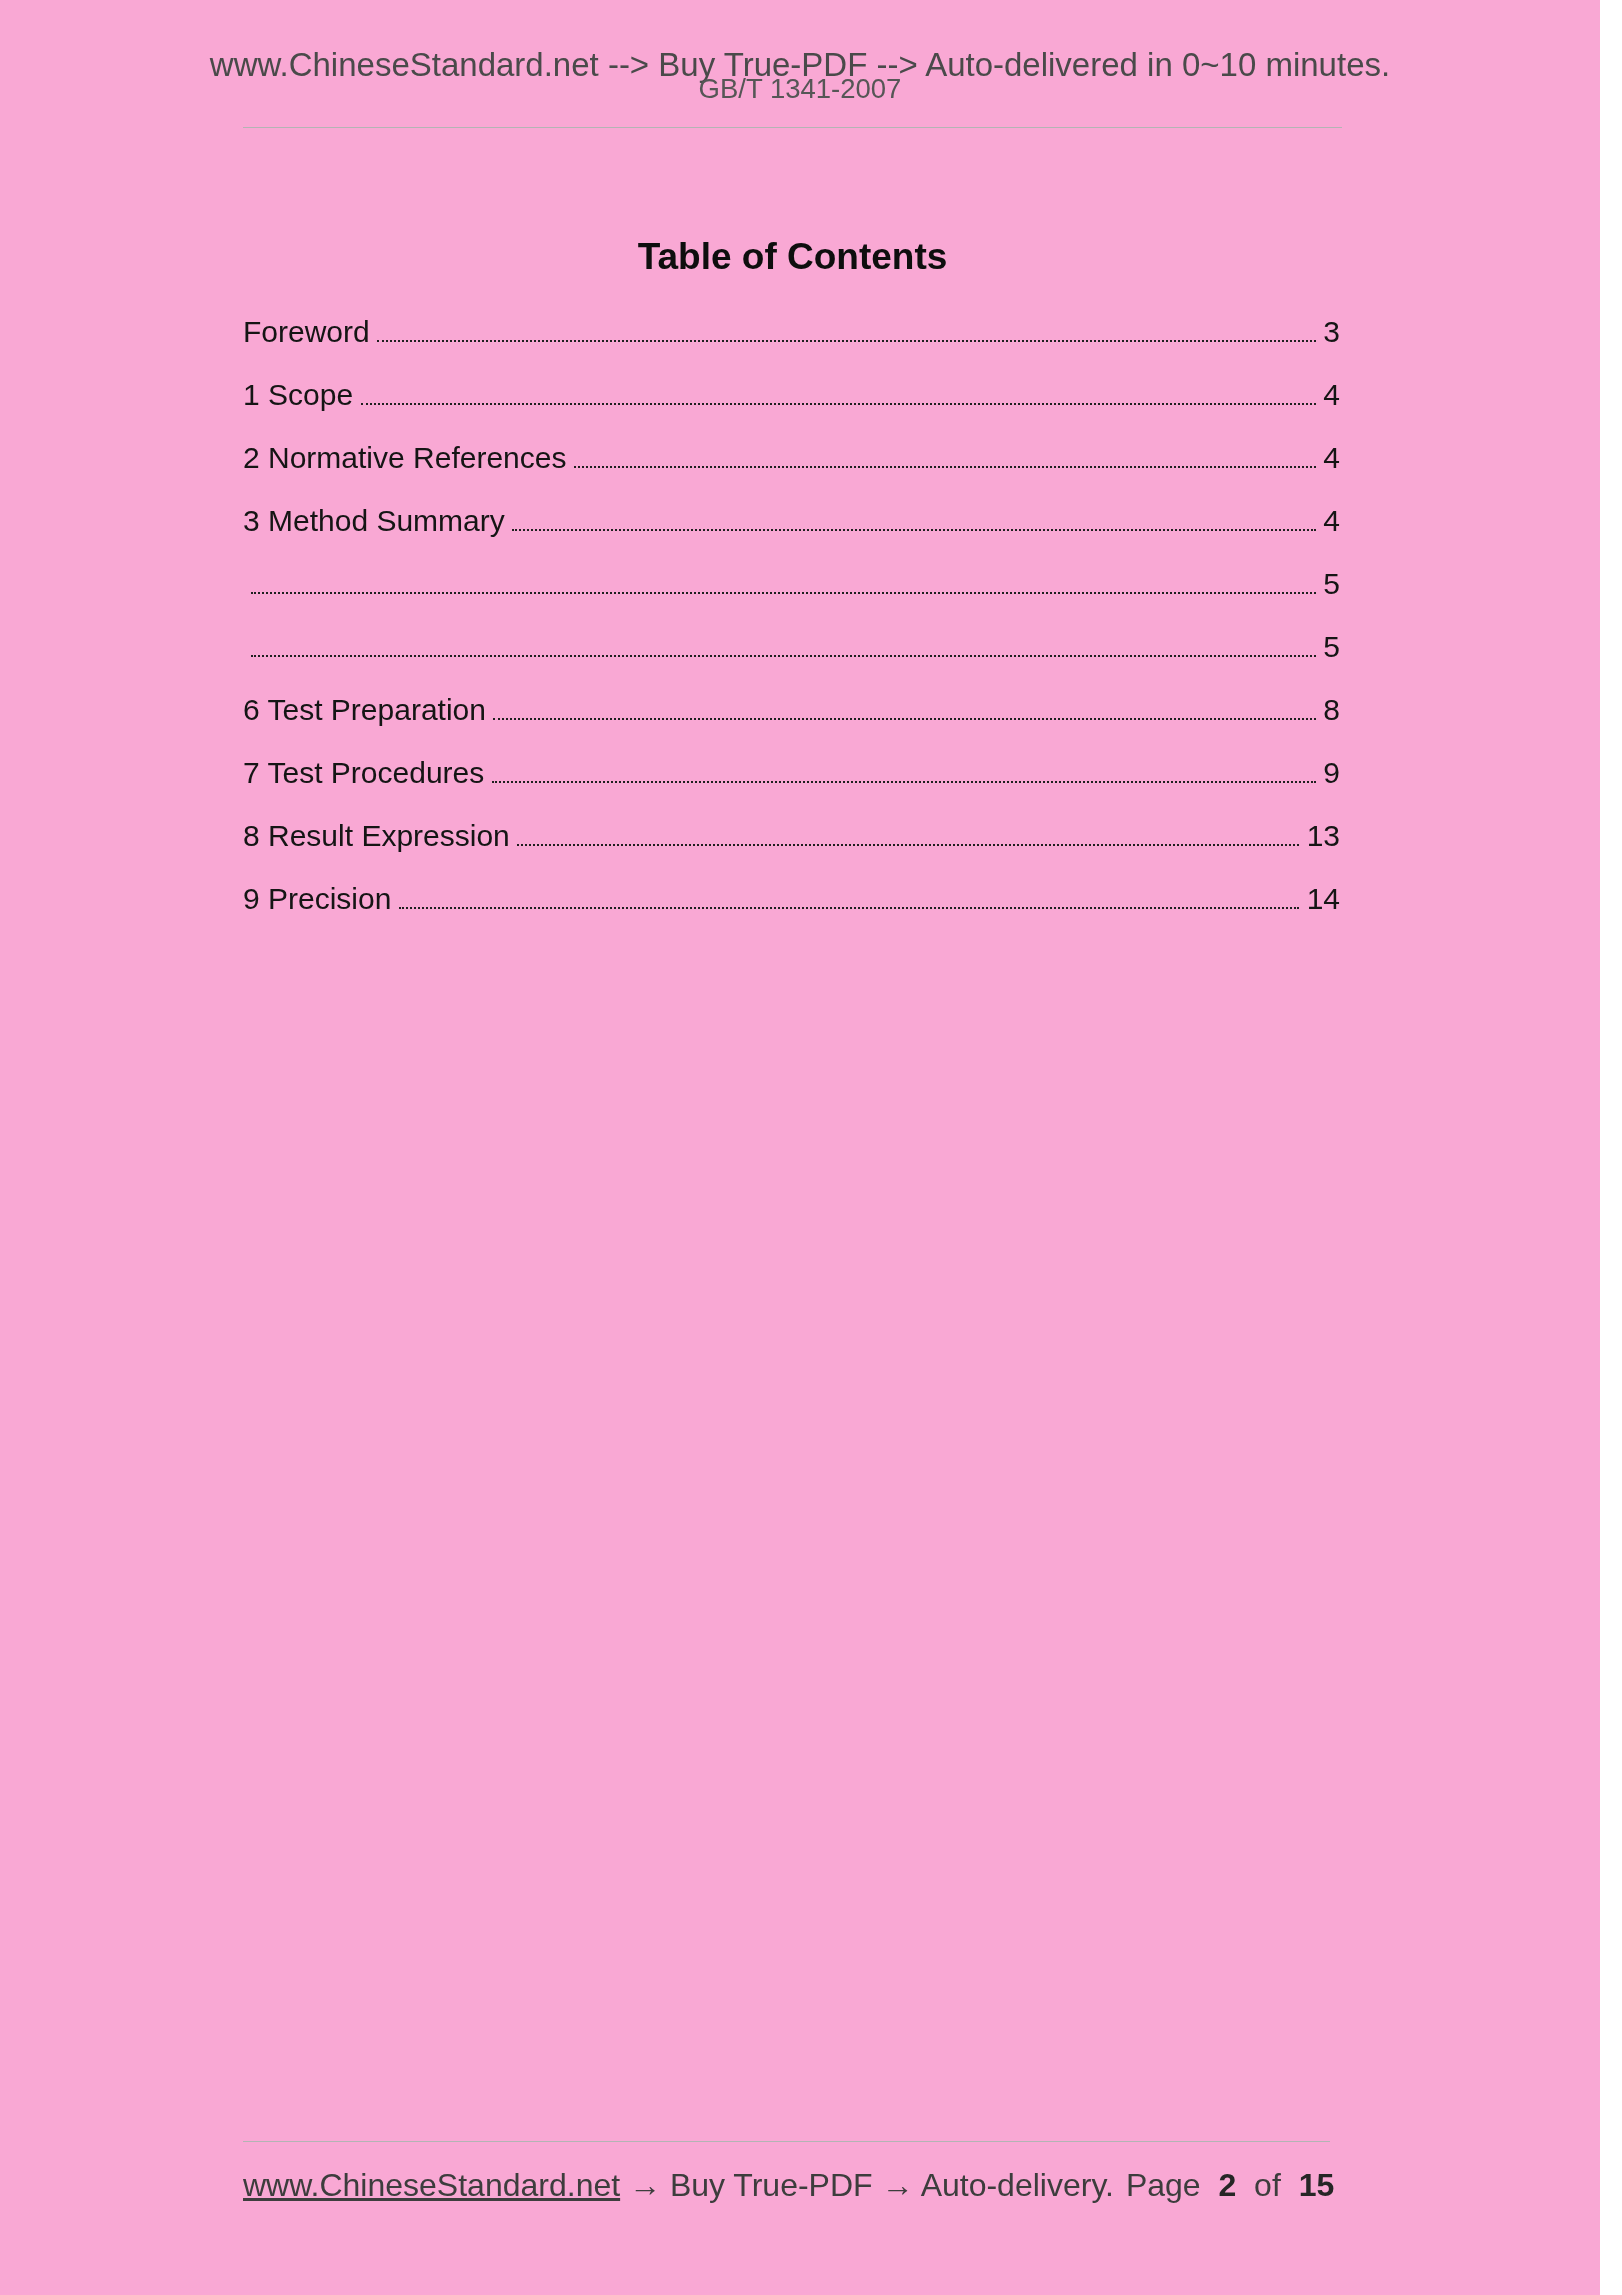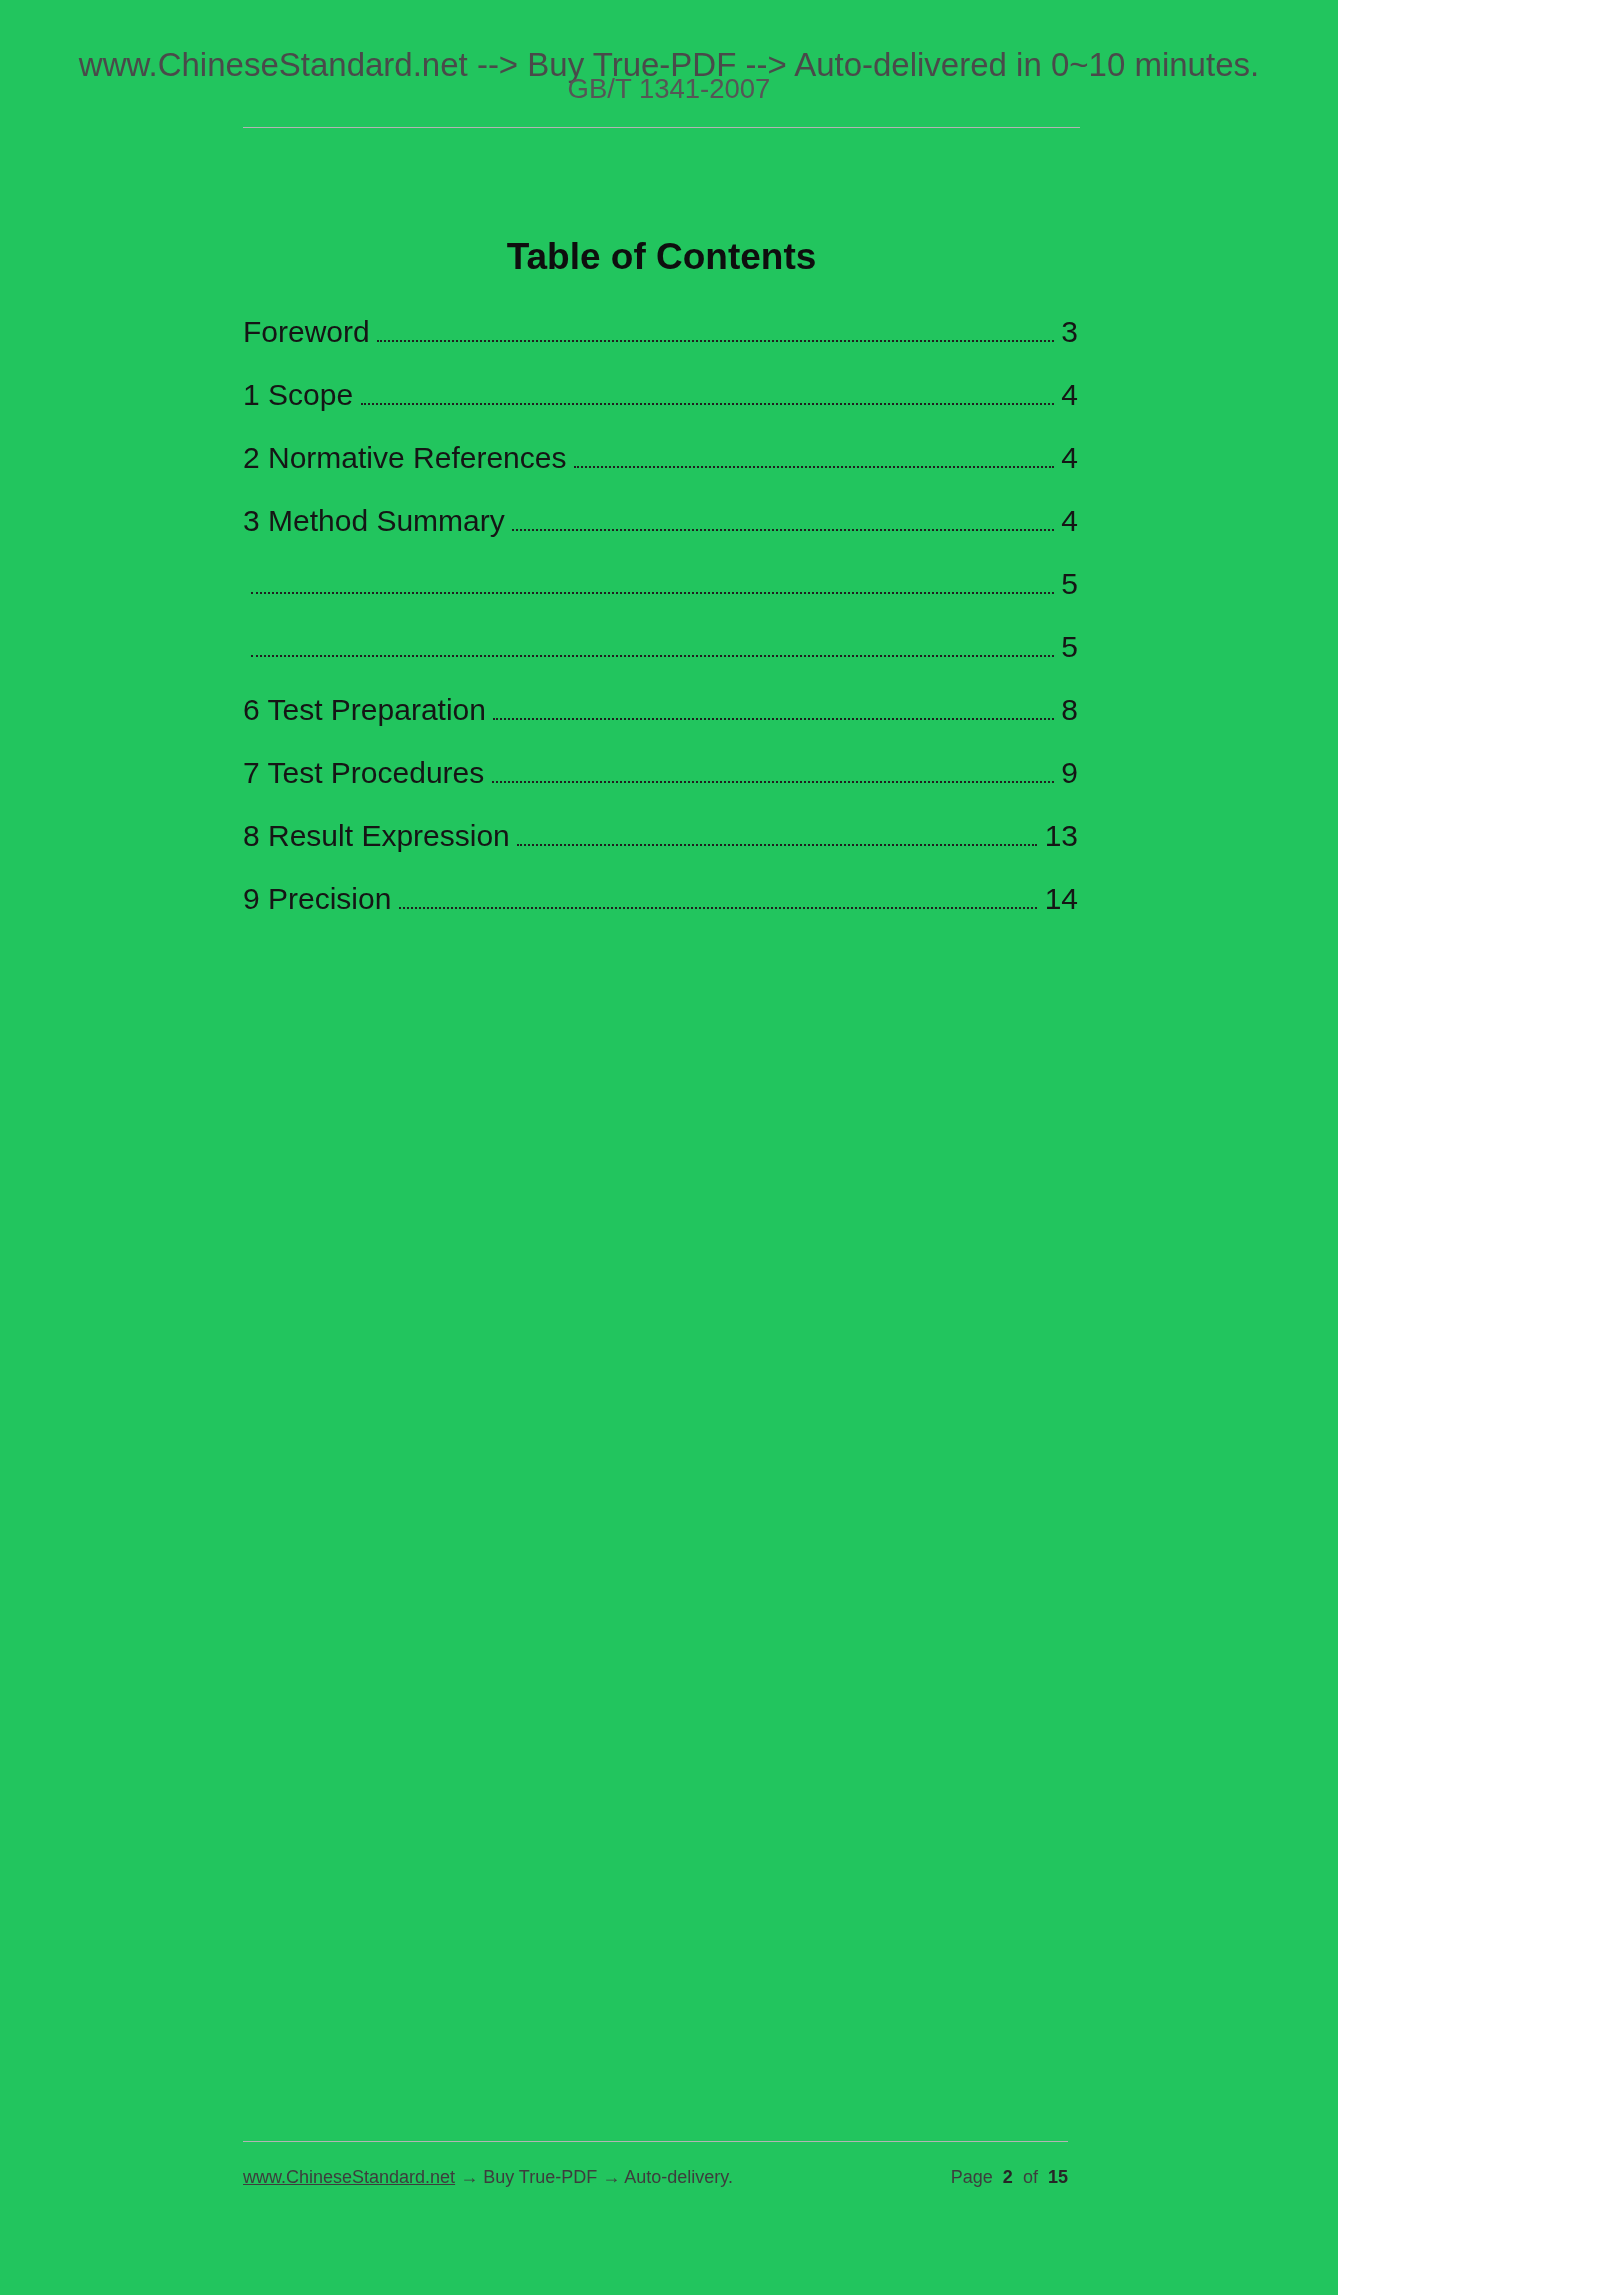--- a/index.html
+++ b/index.html
@@ -2,23 +2,23 @@
 <html style="font-size:13.3px"><head>
 <meta charset="utf-8">
 <style>
   html, body {
     margin: 0;
     padding: 0;
     background: #ffffff;
   }
   .page {
     position: relative;
-    width: 1338px;
+    width: 1600px;
     height: 2295px;
-    background: #22c55e;
+    background: #f9a8d4;
     overflow: hidden;
     font-family: "Liberation Sans", sans-serif;
   }
 
   
   .header {
     padding-top: 45px;
     text-align: center;
   }
   .header-line1 {
@@ -79,21 +79,21 @@
   .footer {
     position: absolute;
     top: 2141px;
     left: 243px;
     right: 270px;
     border-top: 1.7px solid #b4b4b4;
     padding-top: 25px;
     display: flex;
     justify-content: space-between;
     align-items: baseline;
-    font-size: 18px;
+    font-size: 32px;
     color: #3d3d3d;
   }
   .footer-left {
     white-space: nowrap;
   }
   .site-link {
     text-decoration: underline;
     color: #3d3d3d;
     cursor: pointer;
   }

